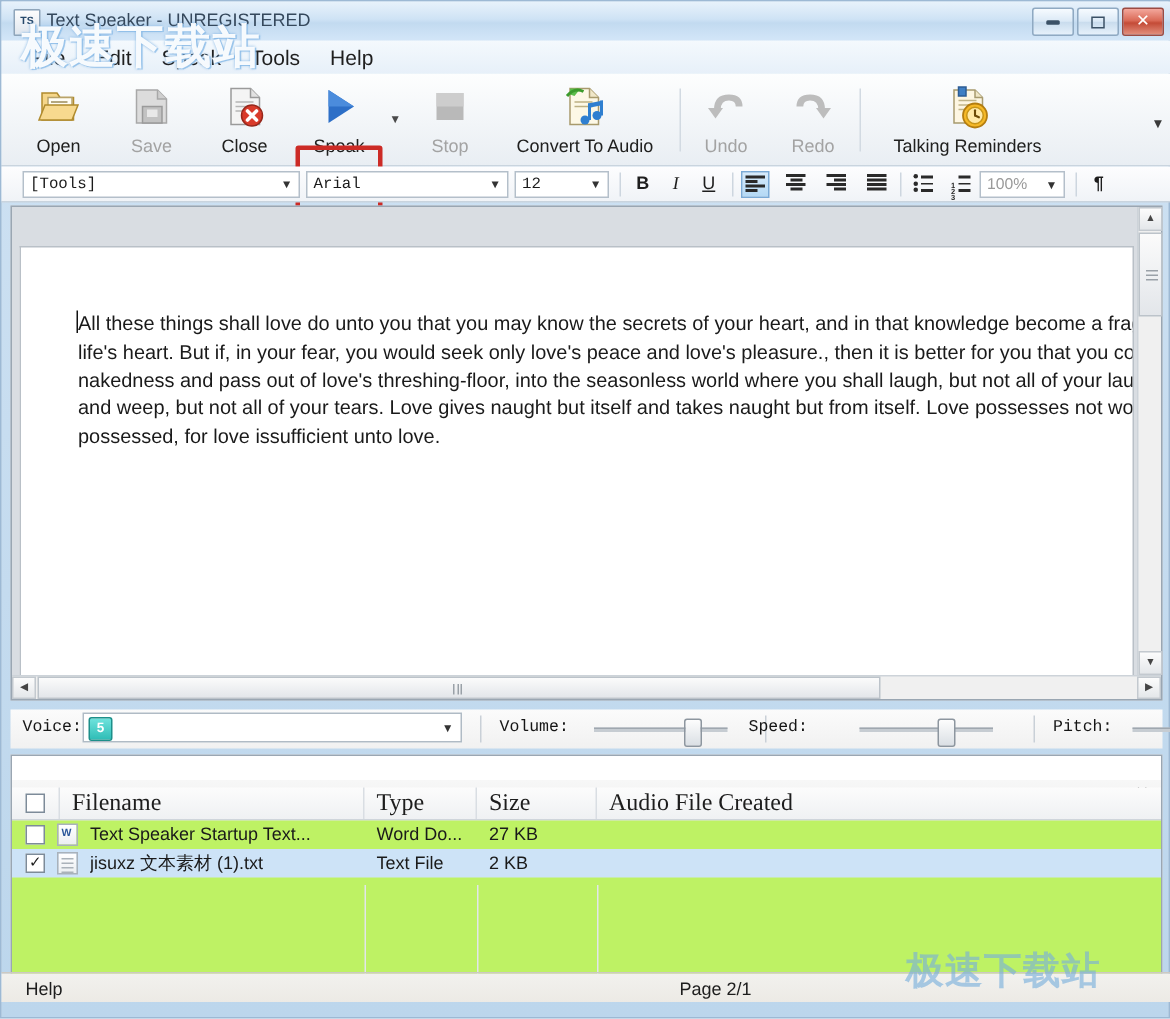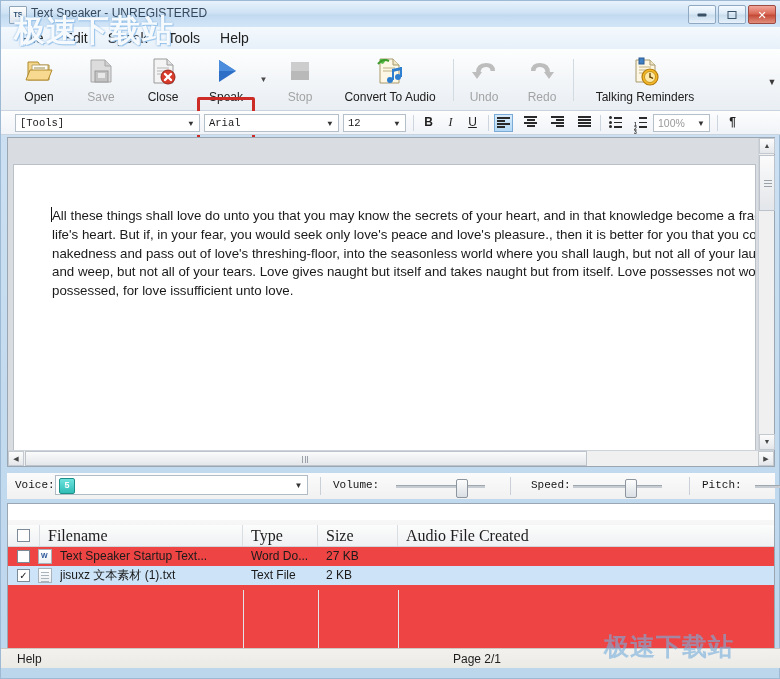--- a/index.html
+++ b/index.html
@@ -221,21 +221,21 @@
     border-bottom:1px solid #cfd5db;box-sizing:border-box;
   }
   .col{
     position:absolute;top:0;height:21px;line-height:21px;font-size:16px;color:#1d1d1d;
     border-right:1px solid #d9dee3;box-sizing:border-box;padding-left:8px;font-family:Liberation Serif, serif;
   }
   .hdr-chk{
     position:absolute;left:9px;top:4px;width:13px;height:13px;
     background:#fff;border:1px solid #7d8b99;box-sizing:border-box;
   }
-  .fp-rows{position:absolute;left:0;top:43px;right:0;bottom:0;background:#ef4444;}
+  .fp-rows{position:absolute;left:0;top:43px;right:0;bottom:0;background:#bef264;}
   .frow{position:absolute;left:0;width:100%;height:19px;}
   .frow.sel{background:#cde3f7;}
   .frow .chk{
     position:absolute;left:9px;top:3px;width:13px;height:13px;
     background:#fff;border:1px solid #7d8b99;box-sizing:border-box;
     font-size:10px;color:#1a1a1a;text-align:center;line-height:11px;
   }
   .frow .fico{position:absolute;left:30px;top:2px;width:14px;height:15px;
     background:linear-gradient(180deg,#ffffff,#eceff2);border:1px solid #a9b2bb;box-sizing:border-box;}
   .frow .fico.word:after{content:"W";position:absolute;left:2px;top:2px;font-size:7px;color:#2a5699;font-weight:bold;}
@@ -562,21 +562,21 @@
         <span class="arr">▼</span>
       </div>
 
       <div class="vsep" style="left:313px;"></div>
       <div class="lab" style="left:326px;">Volume:</div>
       <div class="slider" style="left:389px;width:89px;">
         <div class="sthumb" style="left:60px;"></div>
       </div>
 
       <div class="vsep" style="left:503px;"></div>
-      <div class="lab" style="left:492px;margin-left:32px;">Speed:</div>
+      <div class="lab" style="left:492px;">Speed:</div>
       <div class="slider" style="left:566px;width:89px;">
         <div class="sthumb" style="left:52px;"></div>
       </div>
 
       <div class="vsep" style="left:682px;"></div>
       <div class="lab" style="left:695px;">Pitch:</div>
       <div class="slider" style="left:748px;width:30px;"></div>
     </div>
 
     <div class="filepanel">

